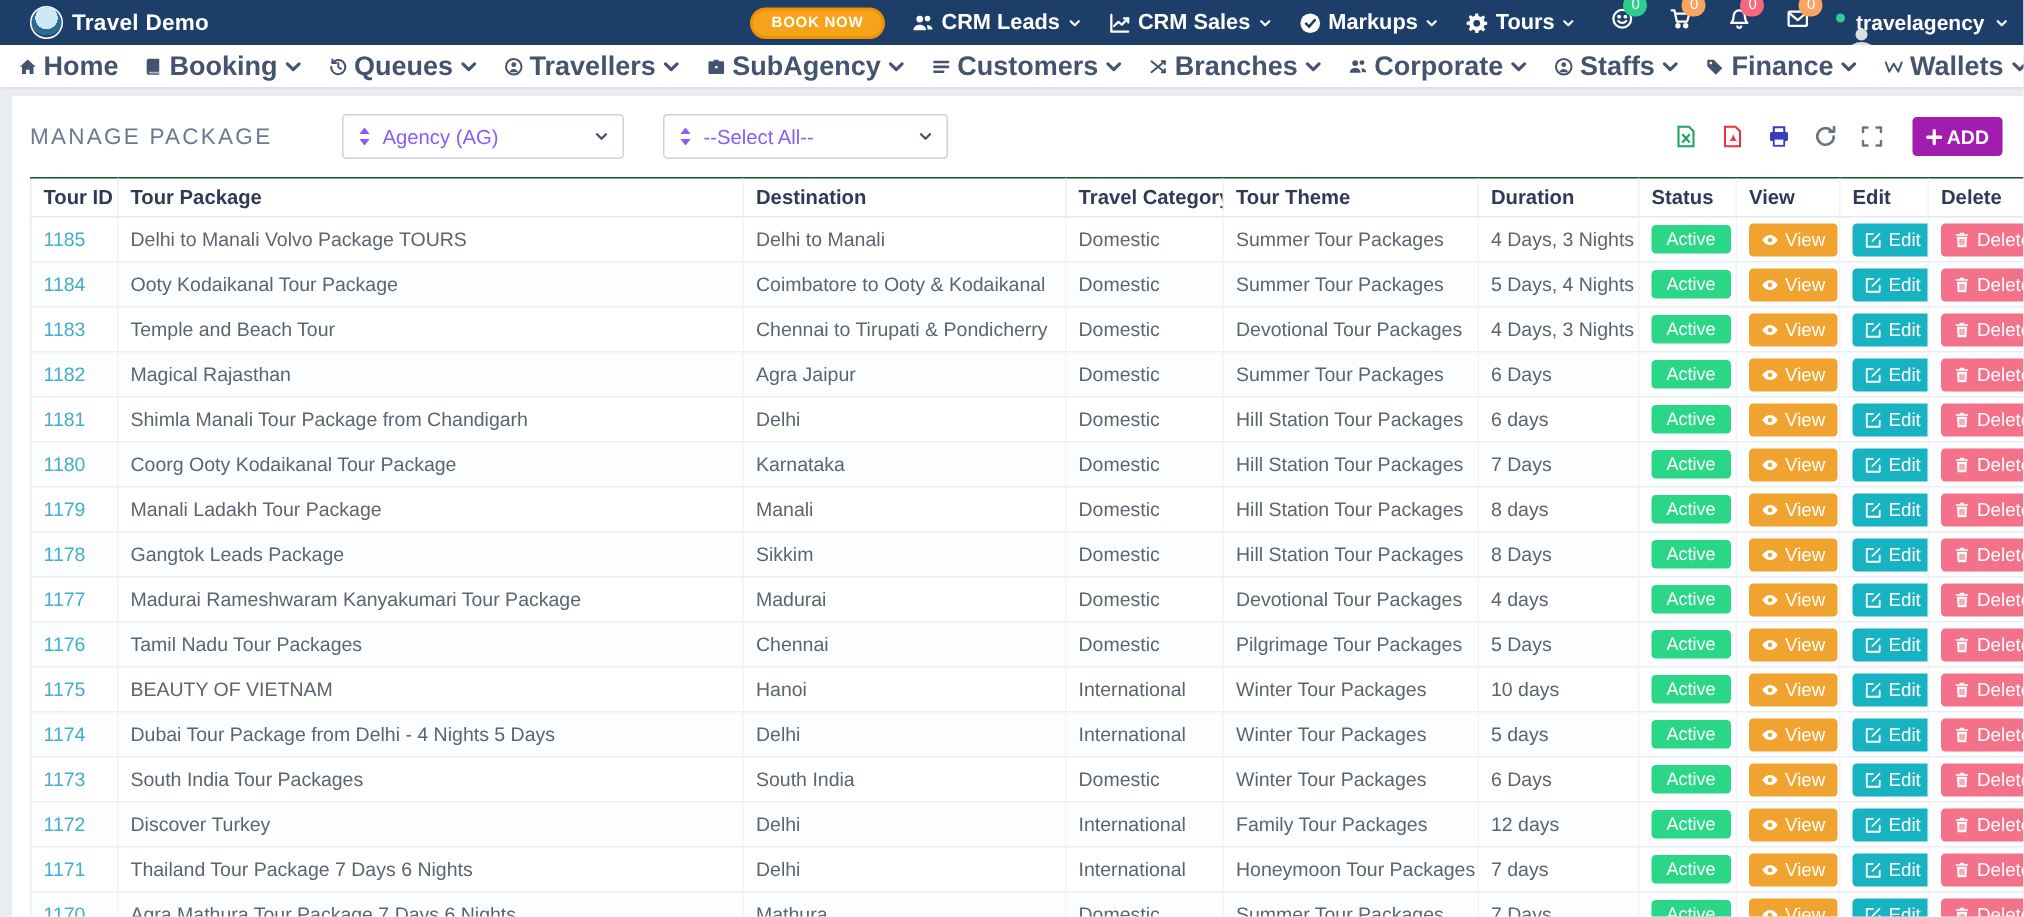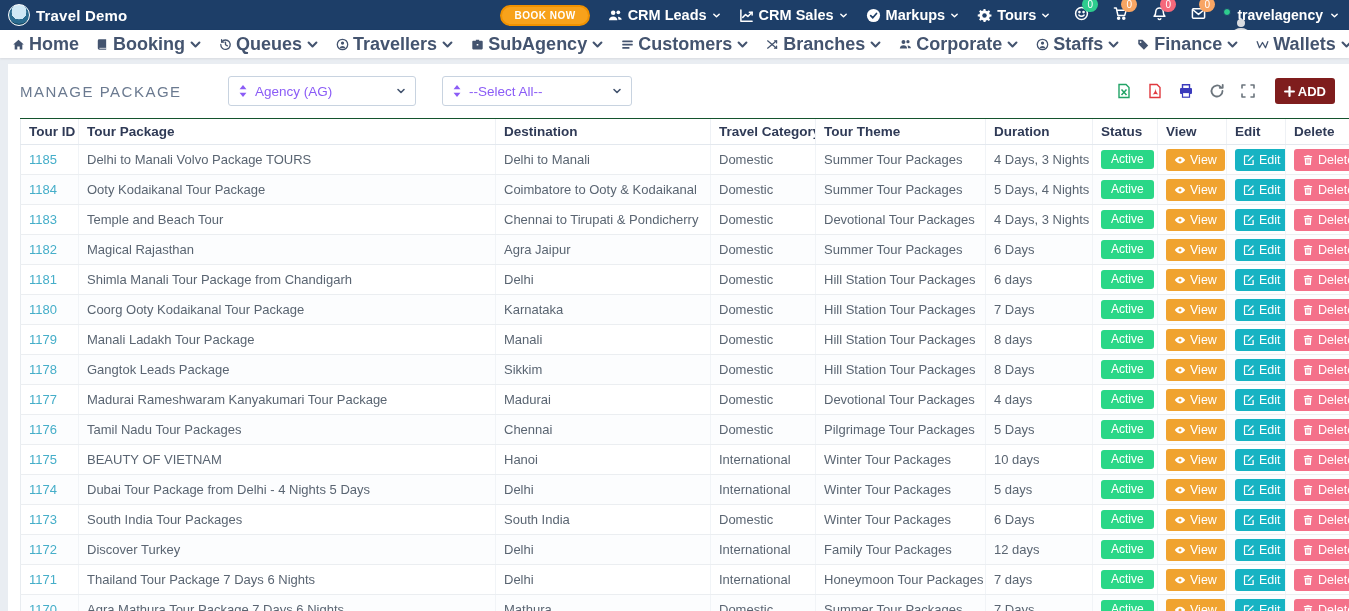--- a/index.html
+++ b/index.html
@@ -1,19 +1,19 @@
 <!DOCTYPE html>
 <html><head>
 <meta charset="utf-8">
 <style>
   * { margin:0; padding:0; box-sizing:border-box; }
   html,body { width:1349px; height:611px; overflow:hidden; font-family:"Liberation Sans",sans-serif; background:#e9edf2; }
 
   
-  .topbar { height:30px; background:#1d3e68; display:flex; align-items:center; padding:0 10px 0 8px; color:#fff; }
+  .topbar { height:30px; background:#1d3e68; display:flex; align-items:center; padding:0 10px 0 20px; color:#fff; }
   .brand { display:flex; align-items:center; gap:6px; }
   .brand-logo { width:22px; height:22px; border-radius:50%; background:radial-gradient(circle at 50% 35%, #cfe8f5 0 45%, #2a6b8f 46% 70%, #184c68 71%); border:1px solid #fff; }
   .brand-name { font-size:15px; font-weight:bold; letter-spacing:.2px; }
   .top-right { margin-left:auto; display:flex; align-items:center; gap:18px; }
   .booknow { background:#f7a21b; border:2px solid #ef9100; color:#fff; font-size:10px; font-weight:bold; letter-spacing:.5px; border-radius:11px; padding:3px 12px; cursor:pointer; }
   .top-menu { display:flex; align-items:center; gap:5px; font-size:14.5px; font-weight:600; cursor:pointer; white-space:nowrap; }
   .chev { width:9px; height:9px; stroke:#fff; }
   .icon-badges { display:flex; align-items:flex-end; gap:24px; margin:0 6px; }
   .ib { position:relative; cursor:pointer; }
   .ib svg { width:15px; height:15px; }
@@ -42,21 +42,21 @@
   .sel .lbl { flex:1; }
   .sel-agency { width:188px; margin-right:26px; }
   .sel-filter { width:190px; }
   .searchbox { width:303px; height:30px; border:1px solid #c8d3e0; border-radius:3px; display:flex; align-items:center; padding:0 8px; margin-right:26px; }
   .searchbox svg { width:13px; height:13px; margin-right:5px; }
   .searchbox input { border:none; outline:none; flex:1; font-size:13.5px; font-family:"Liberation Sans",sans-serif; color:#3f4a5a; }
   .searchbox input::placeholder { color:#4a5568; opacity:1; }
   .tool-icons { margin-left:auto; display:flex; align-items:center; gap:15px; }
   .tool-icons .tbtn { background:none; border:none; cursor:pointer; display:flex; padding:0; }
   .tool-icons svg { width:16px; height:16px; }
-  .add-btn { background:#7f1d1d; color:#fff; border:none; border-radius:3px; height:26px; padding:0 9px; font-size:13px; font-weight:bold; display:flex; align-items:center; gap:3px; cursor:pointer; margin-left:4px; }
+  .add-btn { background:#a21caf; color:#fff; border:none; border-radius:3px; height:26px; padding:0 9px; font-size:13px; font-weight:bold; display:flex; align-items:center; gap:3px; cursor:pointer; margin-left:4px; }
   .add-btn svg { width:11px; height:11px; }
 
   
   .tbl-wrap { margin:12px 0 0 12px; }
   table { border-collapse:collapse; table-layout:fixed; width:1375px; font-size:13px; }
   th { text-align:left; font-size:13.5px; font-weight:bold; color:#2f3a56; height:26px; padding:0 8px; border-top:1px solid #14532d; border-bottom:1px solid #e3e8ee; border-left:1px solid #eef1f5; white-space:nowrap; overflow:hidden; }
   td { height:30px; padding:0 8px; color:#5a6572; border-bottom:1px solid #ebeef1; border-left:1px solid #f1f4f7; white-space:nowrap; overflow:hidden; }
   tbody tr:nth-child(even) td { background:#fcfdfe; }
   th:first-child, td:first-child { border-left:1px solid #e8ecf0; }
   a.id-link { color:#45aec9; text-decoration:none; cursor:pointer; }

